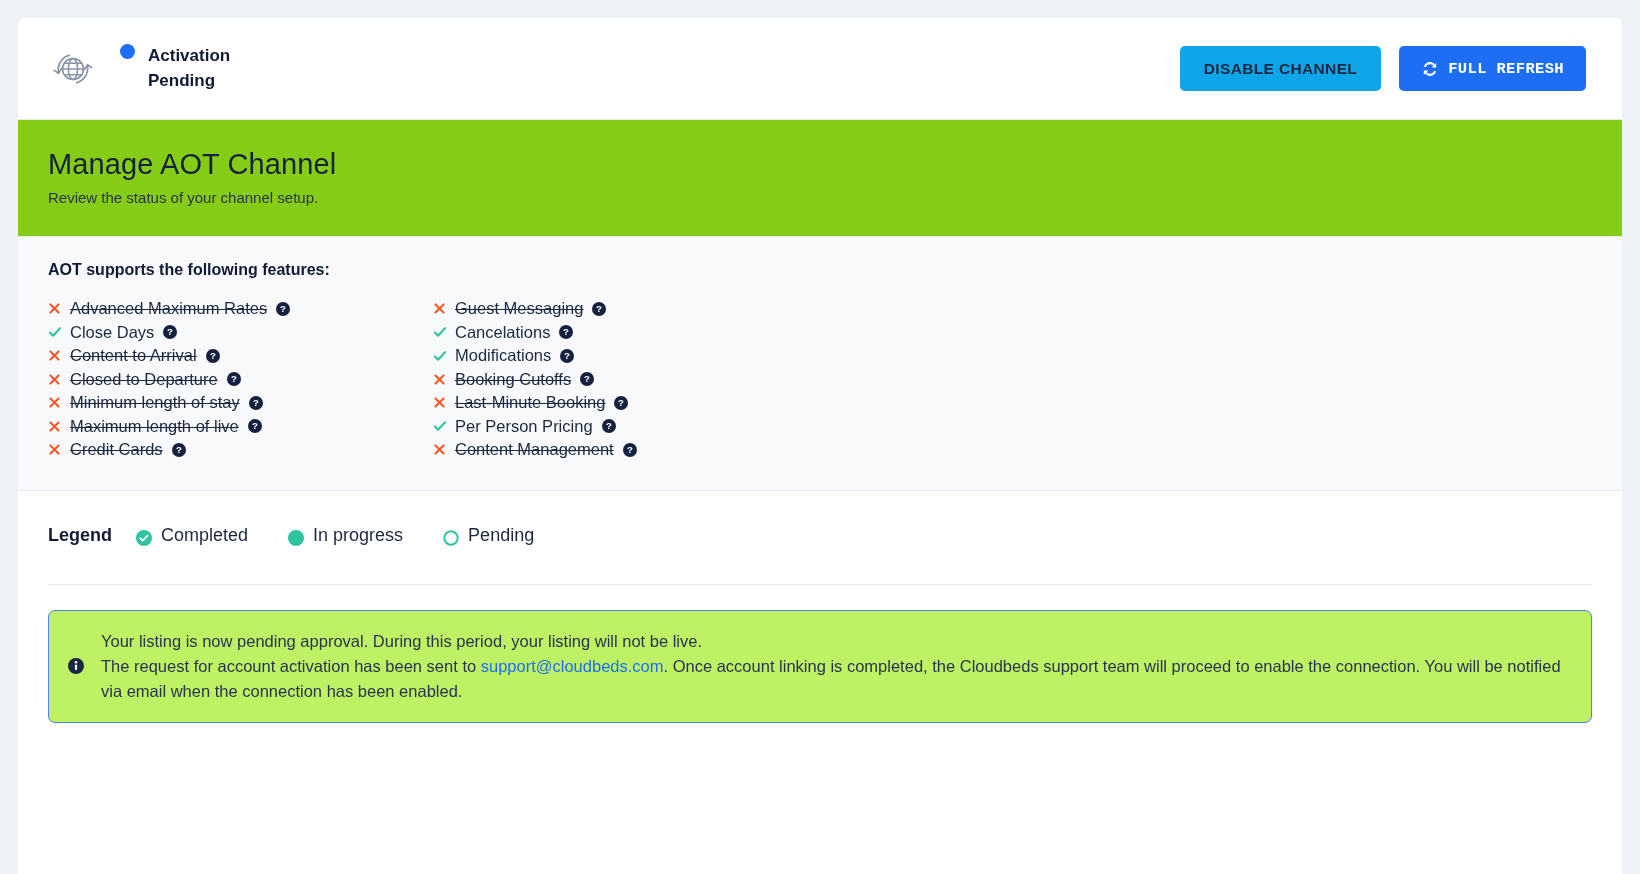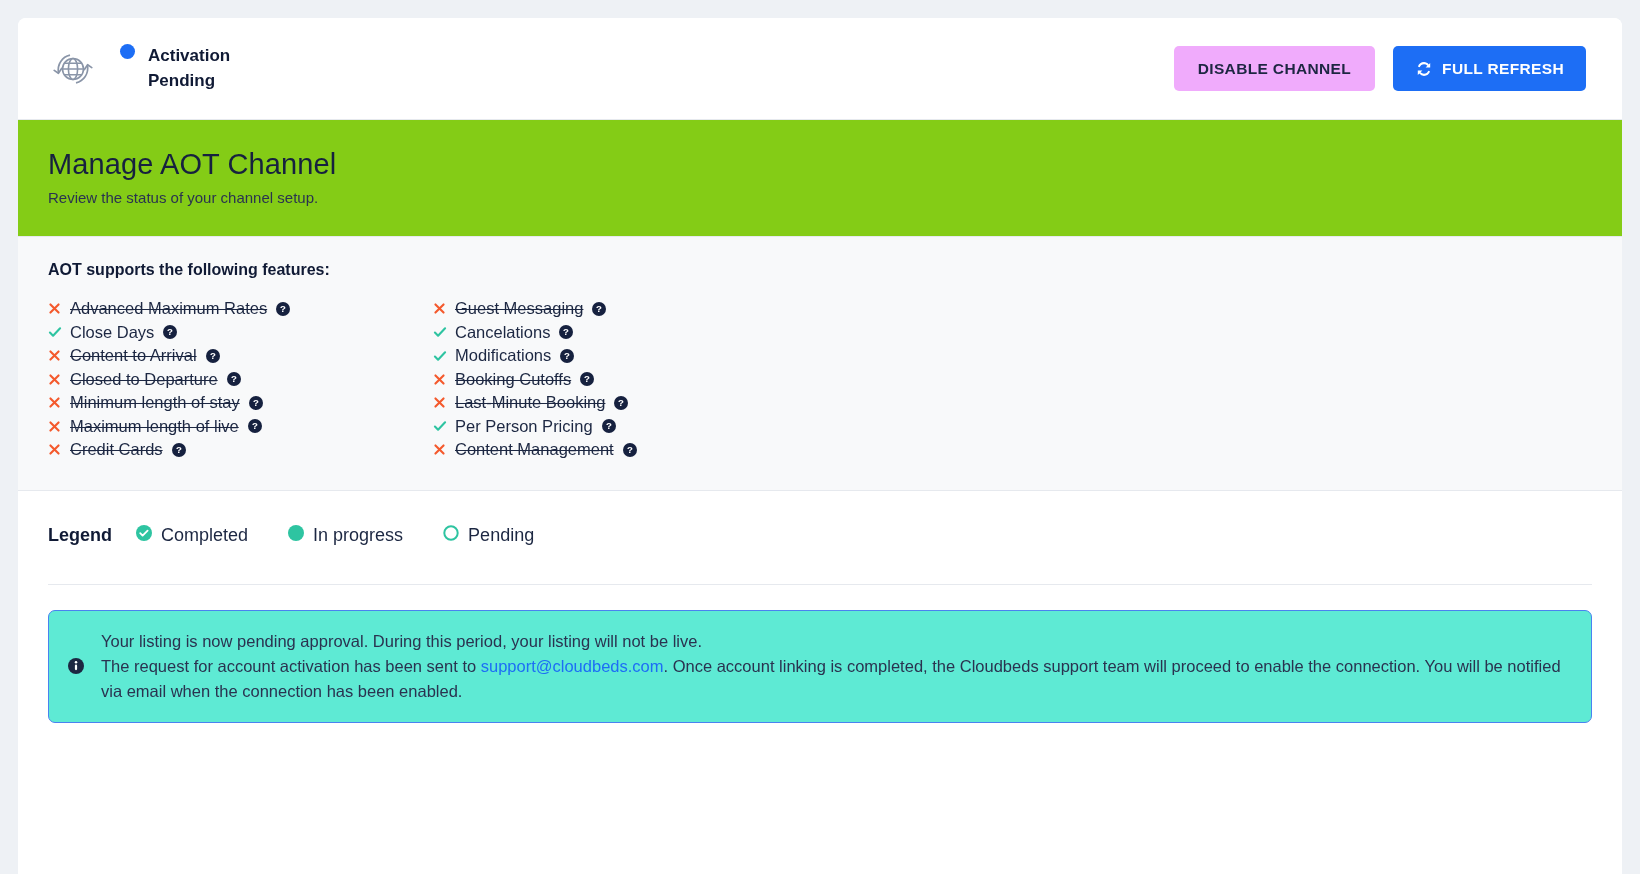--- a/index.html
+++ b/index.html
@@ -89,30 +89,31 @@
     font-weight: bold;
     letter-spacing: 0.35px;
     cursor: pointer;
     display: inline-flex;
     align-items: center;
     justify-content: center;
     height: 45px;
   }
 
   .btn-secondary {
-    background: #f0abfc;
+    background: #0ea5e9;
     color: #1d2642;
     padding: 0 24px;
   }
 
   .btn-primary {
     background: #1d6ef5;
     color: #ffffff;
     padding: 0 22px;
     gap: 9px;
+    font-family: Liberation Mono, monospace;
   }
 
   .refresh-icon { width: 18px; height: 18px; flex: 0 0 18px; display:block; }
 
   
   .title-block {
     background: #84cc16;
     padding: 28px 30px 30px 30px;
     border-bottom: 1px solid #e6e9ee;
   }
@@ -202,36 +203,36 @@
 
   .legend-title {
     font-size: 18px;
     font-weight: bold;
     color: #101a35;
     margin-right: 24px;
   }
 
   .legend-item {
     display: flex;
-    align-items: flex-start;
+    align-items: flex-end;
     gap: 9px;
     margin-right: 40px;
   }
 
   .legend-text { font-size: 18px; color: #1c2742; }
 
   .lg-completed, .lg-progress, .lg-pending {
     width: 16px; height: 16px; flex: 0 0 16px; display:block;
   }
 
   
   .info-wrap { background: #ffffff; padding: 25px 30px 0 30px; }
 
   .info-box {
-    background: #5eead4;
+    background: #bef264;
     border: 1px solid #4a82f0;
     border-radius: 7px;
     display: flex;
     align-items: center;
     padding: 18px 24px 18px 18px;
     gap: 16px;
   }
 
   .info-icon { width: 18px; height: 18px; flex: 0 0 18px; display:block; }
 

